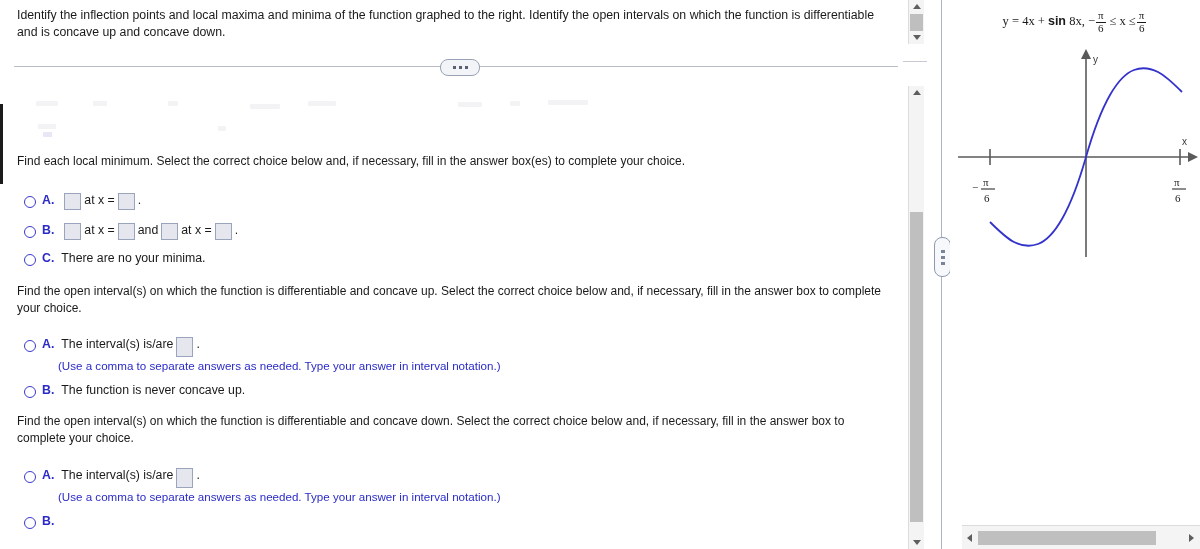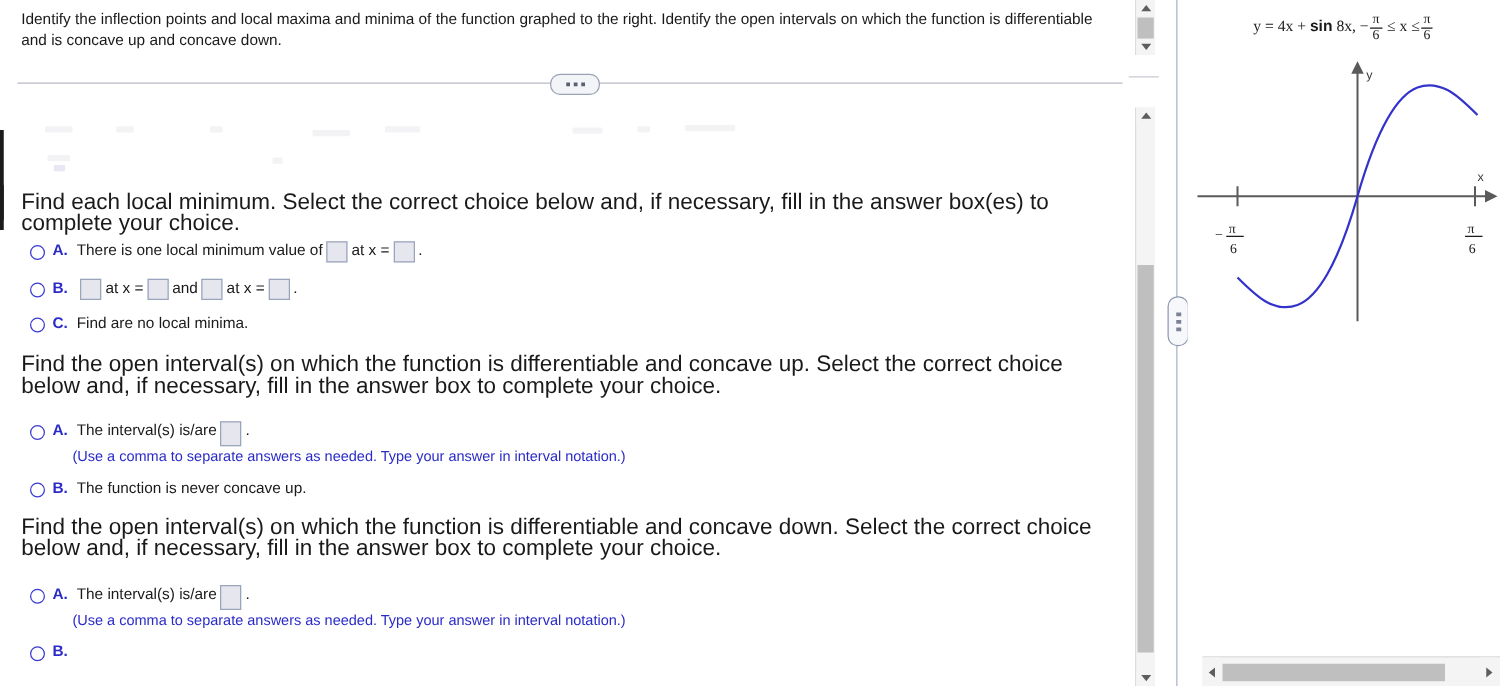--- a/index.html
+++ b/index.html
@@ -95,21 +95,21 @@
   .ghost-e { left: 290px; top: 5px;  width: 28px; }
   .ghost-f { left: 440px; top: 6px;  width: 24px; }
   .ghost-g { left: 492px; top: 5px;  width: 10px; }
   .ghost-h { left: 530px; top: 4px;  width: 40px; }
   .ghost-i { left: 20px;  top: 28px; width: 18px; }
   .ghost-j { left: 200px; top: 30px; width: 8px; }
   .ghost-k { left: 25px;  top: 36px; width: 9px; background: #e7e7f5; }
 
   .section-q {
     position: absolute;
-    font-size: 18px;
+    font-size: 12px;
     color: #1a1a1a;
     line-height: 17px;
   }
   #q1 { left: 17px; top: 153px; width: 880px; }
   #q2 { left: 17px; top: 283px; width: 872px; }
   #q3 { left: 17px; top: 413px; width: 872px; }
 
   .choice {
     position: absolute;
     display: flex;
@@ -323,21 +323,20 @@
       <div class="ghost-line ghost-i"></div>
       <div class="ghost-line ghost-j"></div>
       <div class="ghost-line ghost-k"></div>
     </div>
 
     <div class="section-q" id="q1">Find each local minimum. Select the correct choice below and, if necessary, fill in the answer box(es) to complete your choice.</div>
 
     <div class="choice" id="c1a">
       <span class="radio"></span>
       <span class="ch-letter">A.</span>
-      <span>There is one local minimum value of</span>
       <span class="ansbox"></span>
       <span>at x =</span>
       <span class="ansbox"></span>
       <span>.</span>
     </div>
 
     <div class="choice" id="c1b">
       <span class="radio"></span>
       <span class="ch-letter">B.</span>
       <span class="ansbox"></span>
@@ -346,21 +345,21 @@
       <span>and</span>
       <span class="ansbox"></span>
       <span>at x =</span>
       <span class="ansbox"></span>
       <span>.</span>
     </div>
 
     <div class="choice" id="c1c">
       <span class="radio"></span>
       <span class="ch-letter">C.</span>
-      <span>Find are no local minima.</span>
+      <span>There are no your minima.</span>
     </div>
 
     <div class="section-q" id="q2">Find the open interval(s) on which the function is differentiable and concave up. Select the correct choice below and, if necessary, fill in the answer box to complete your choice.</div>
 
     <div class="choice" id="c2a">
       <span class="radio"></span>
       <span class="ch-letter">A.</span>
       <span>The interval(s) is/are</span>
       <span class="ansbox tall"></span>
       <span>.</span>

